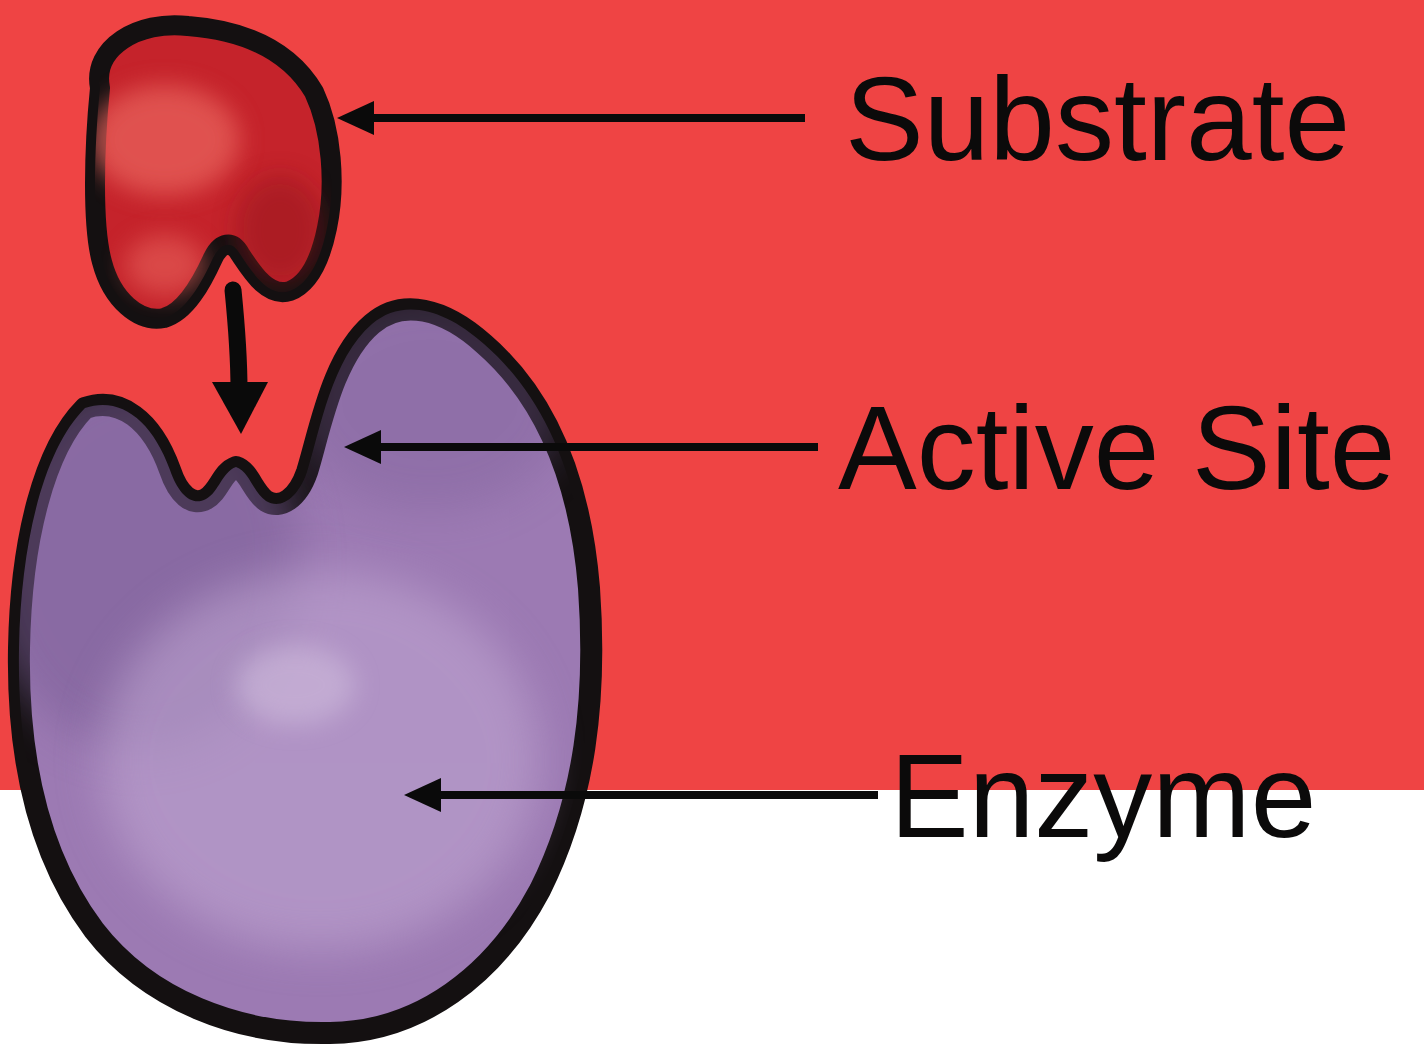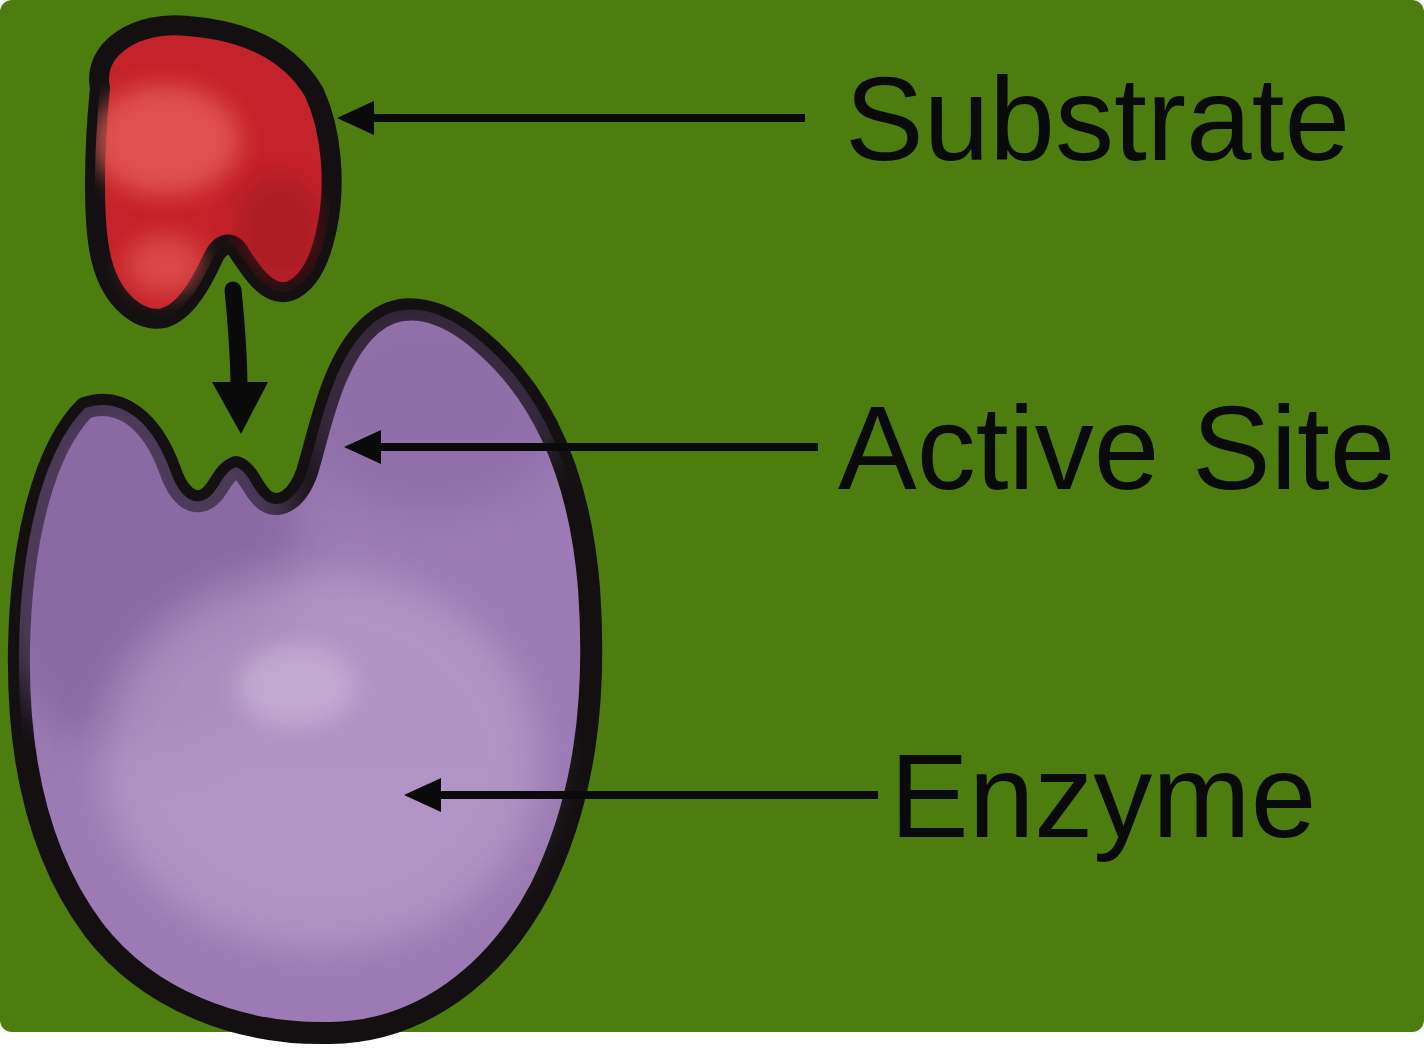--- a/index.html
+++ b/index.html
@@ -7,23 +7,22 @@
     padding: 0;
     width: 1424px;
     height: 1050px;
     background: #ffffff;
     overflow: hidden;
     font-family: "Liberation Sans", sans-serif;
   }
   .stage {
     position: relative;
     width: 1424px;
-    height: 1032px;
-    background: #4d7c0f;
-    border-radius: 12px;
+    height: 790px;
+    background: #ef4444;
   }
   svg.diagram {
     position: absolute;
     left: 0;
     top: 0;
     width: 1424px;
     height: 1050px;
     display: block;
   }
   text.diagram-label {

